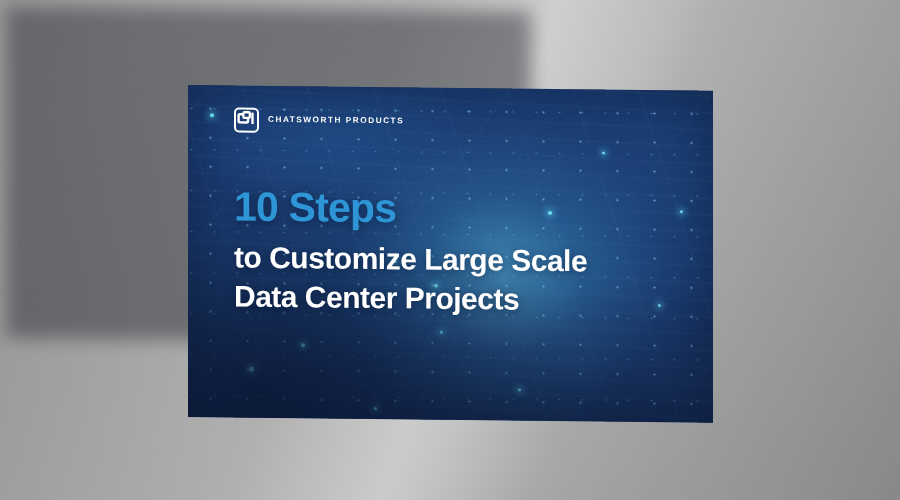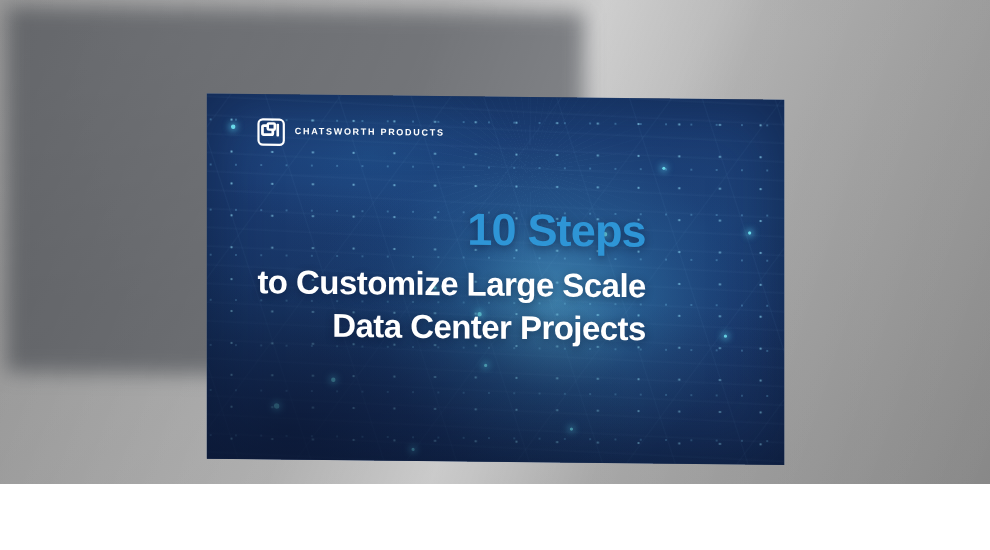--- a/index.html
+++ b/index.html
@@ -7,26 +7,25 @@
 
   html, body {
     width:900px; height:500px;
     overflow:hidden;
     font-family:"Liberation Sans", sans-serif;
   }
 
   
   #stage {
     position:relative;
-    width:900px; height:440px;
+    width:900px; height:500px;
     background:
       radial-gradient(120% 100% at 18% 8%,  #cfcfcf 0%, #c6c6c6 28%, #bdbdbd 55%, #b9b9b9 100%),
       linear-gradient(118deg, #c3c3c3 0%, #cfcfcf 22%, #dddddd 44%, #e4e4e4 58%, #cfcfcf 78%, #bcbcbc 100%);
     background-blend-mode:multiply;
-    text-align:right;
   }
   
   #stage::after {
     content:"";
     position:absolute; inset:0;
     background:linear-gradient(110deg,
         rgba(255,255,255,0.00) 0%,
         rgba(255,255,255,0.16) 38%,
         rgba(255,255,255,0.42) 52%,
         rgba(255,255,255,0.10) 66%,

